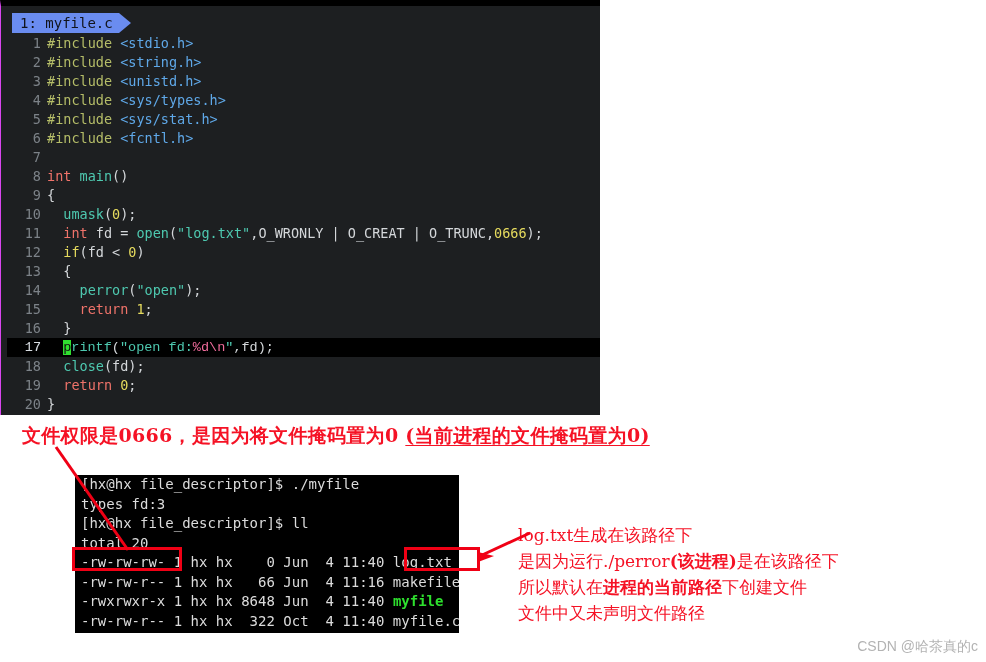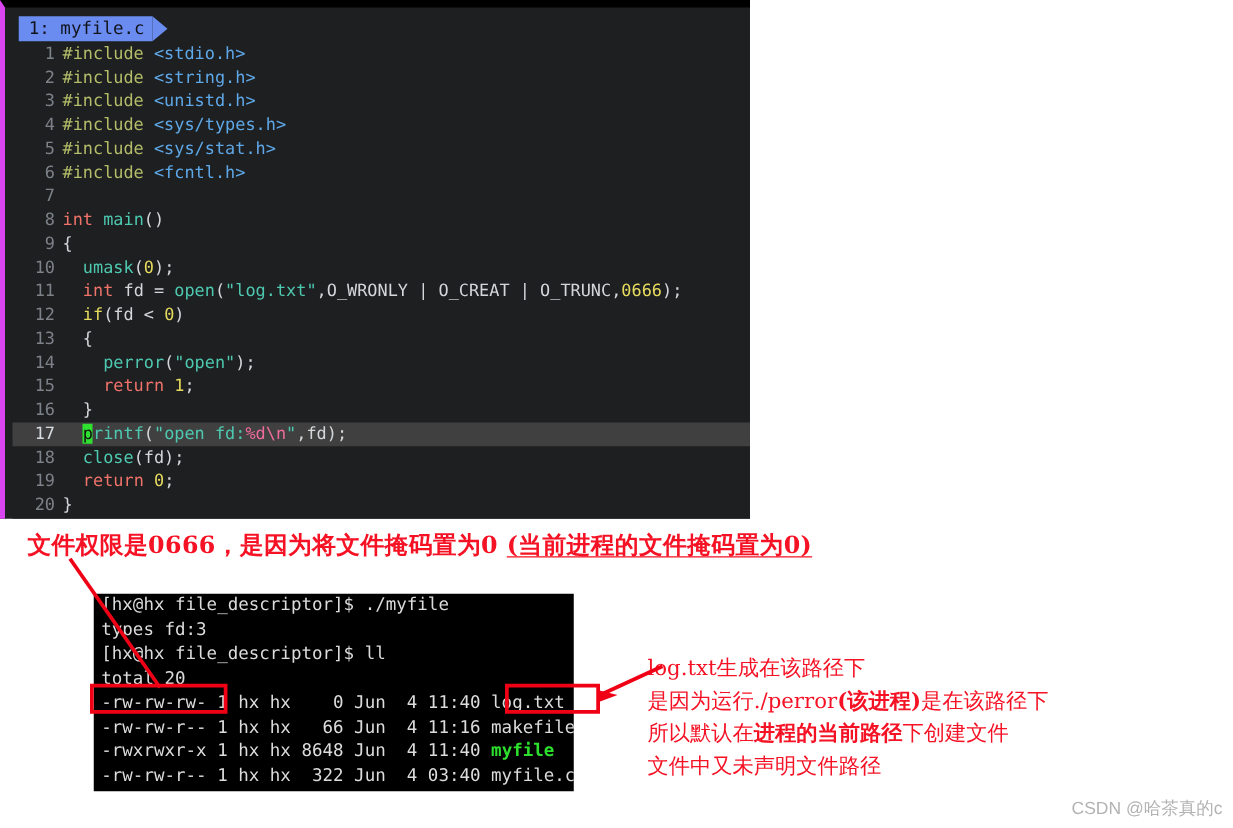--- a/index.html
+++ b/index.html
@@ -17,21 +17,21 @@
 
   
   #editor {
     position: absolute;
     left: 0;
     top: 0;
     width: 600px;
     height: 415px;
     background: #1d1f21;
     border-top: 6px solid #000000;
-    border-left: 4px solid #d946ef;
+    border-left: 1px solid #d946ef;
     box-sizing: border-box;
     overflow: hidden;
   }
   #editor-inner {
     position: absolute;
     left: 6px;
     top: 6px;
     right: 0;
     bottom: 0;
     background: #1d1f21;
@@ -73,21 +73,21 @@
     font-size: 13.5px;
     line-height: 19px;
     white-space: pre;
     color: #c9cdd2;
   }
   .cline {
     height: 19px;
     display: flex;
     align-items: center;
   }
-  .cline.current { background: #404040; }
+  .cline.current { background: #000000; font-family: Liberation Mono, monospace; }
   .ln {
     display: inline-block;
     width: 34px;
     text-align: right;
     padding-right: 6px;
     color: #7c8288;
     flex: none;
     font-size: 13.5px;
   }
   .cline.current .ln { color: #d8dde2; }
@@ -207,21 +207,21 @@
 
 <div id="terminal">
   <div id="terminal-lines">
       <div class="tline"><span>[hx@hx file_descriptor]$ ./myfile</span></div>
       <div class="tline"><span>types fd:3</span></div>
       <div class="tline"><span>[hx@hx file_descriptor]$ ll</span></div>
       <div class="tline"><span>total 20</span></div>
       <div class="tline"><span>-rw-rw-rw- 1 hx hx    0 Jun  4 11:40 log.txt</span></div>
       <div class="tline"><span>-rw-rw-r-- 1 hx hx   66 Jun  4 11:16 makefile</span></div>
       <div class="tline"><span>-rwxrwxr-x 1 hx hx 8648 Jun  4 11:40 </span><span class="sp-green">myfile</span></div>
-      <div class="tline"><span>-rw-rw-r-- 1 hx hx  322 Jun  4 03:40 myfile.c</span></div>
+      <div class="tline"><span>-rw-rw-r-- 1 hx hx  322 Oct  4 11:40 myfile.c</span></div>
     </div>
 </div>
 
 <div class="redbox" id="box-perm"></div>
 <div class="redbox" id="box-log"></div>
 
 <div class="annot" id="annot-right">
   <span class="ln2">log.txt生成在该路径下</span>
   <span class="ln2"><span>是因为运行./perror</span><b>(该进程)</b><span>是在该路径下</span></span>
   <span class="ln2"><span>所以默认在</span><b>进程的当前路径</b><span>下创建文件</span></span>

